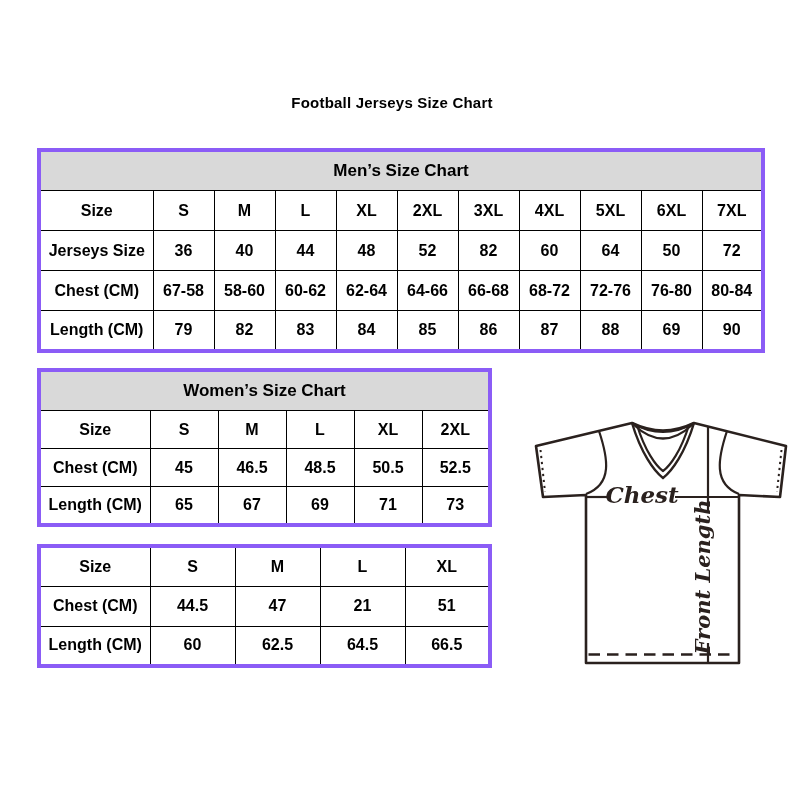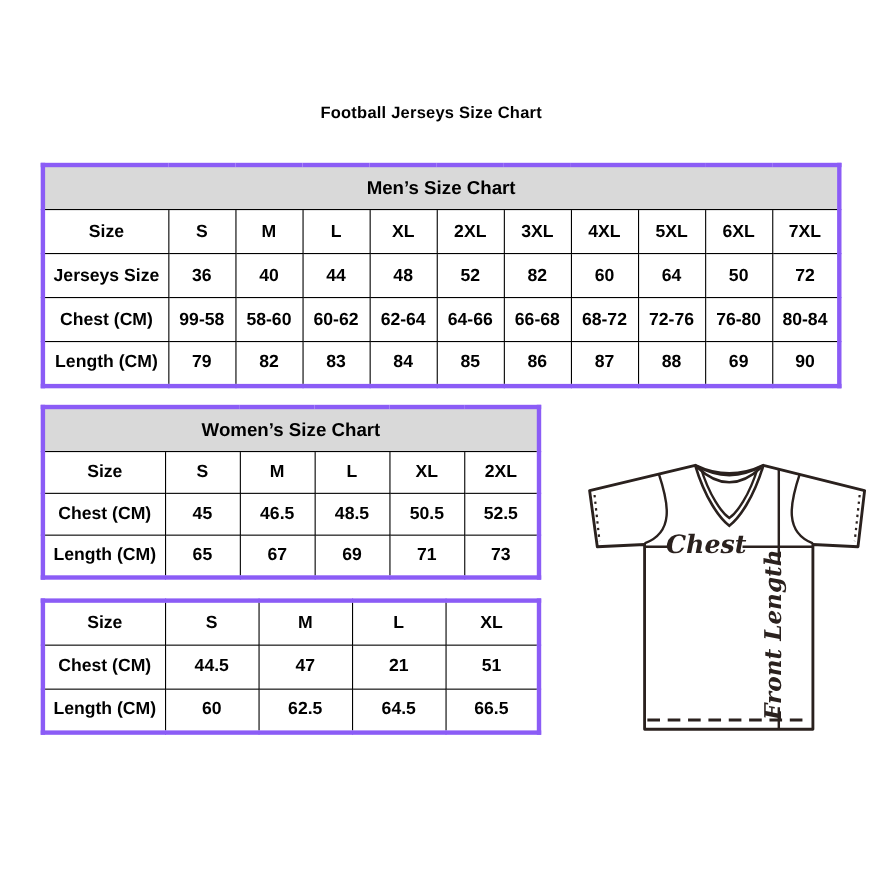--- a/index.html
+++ b/index.html
@@ -75,21 +75,21 @@
         <td>48</td>
         <td>52</td>
         <td>82</td>
         <td>60</td>
         <td>64</td>
         <td>50</td>
         <td>72</td>
       </tr>
       <tr>
         <td>Chest (CM)</td>
-        <td>99-58</td>
+        <td>67-58</td>
         <td>58-60</td>
         <td>60-62</td>
         <td>62-64</td>
         <td>64-66</td>
         <td>66-68</td>
         <td>68-72</td>
         <td>72-76</td>
         <td>76-80</td>
         <td>80-84</td>
       </tr>

